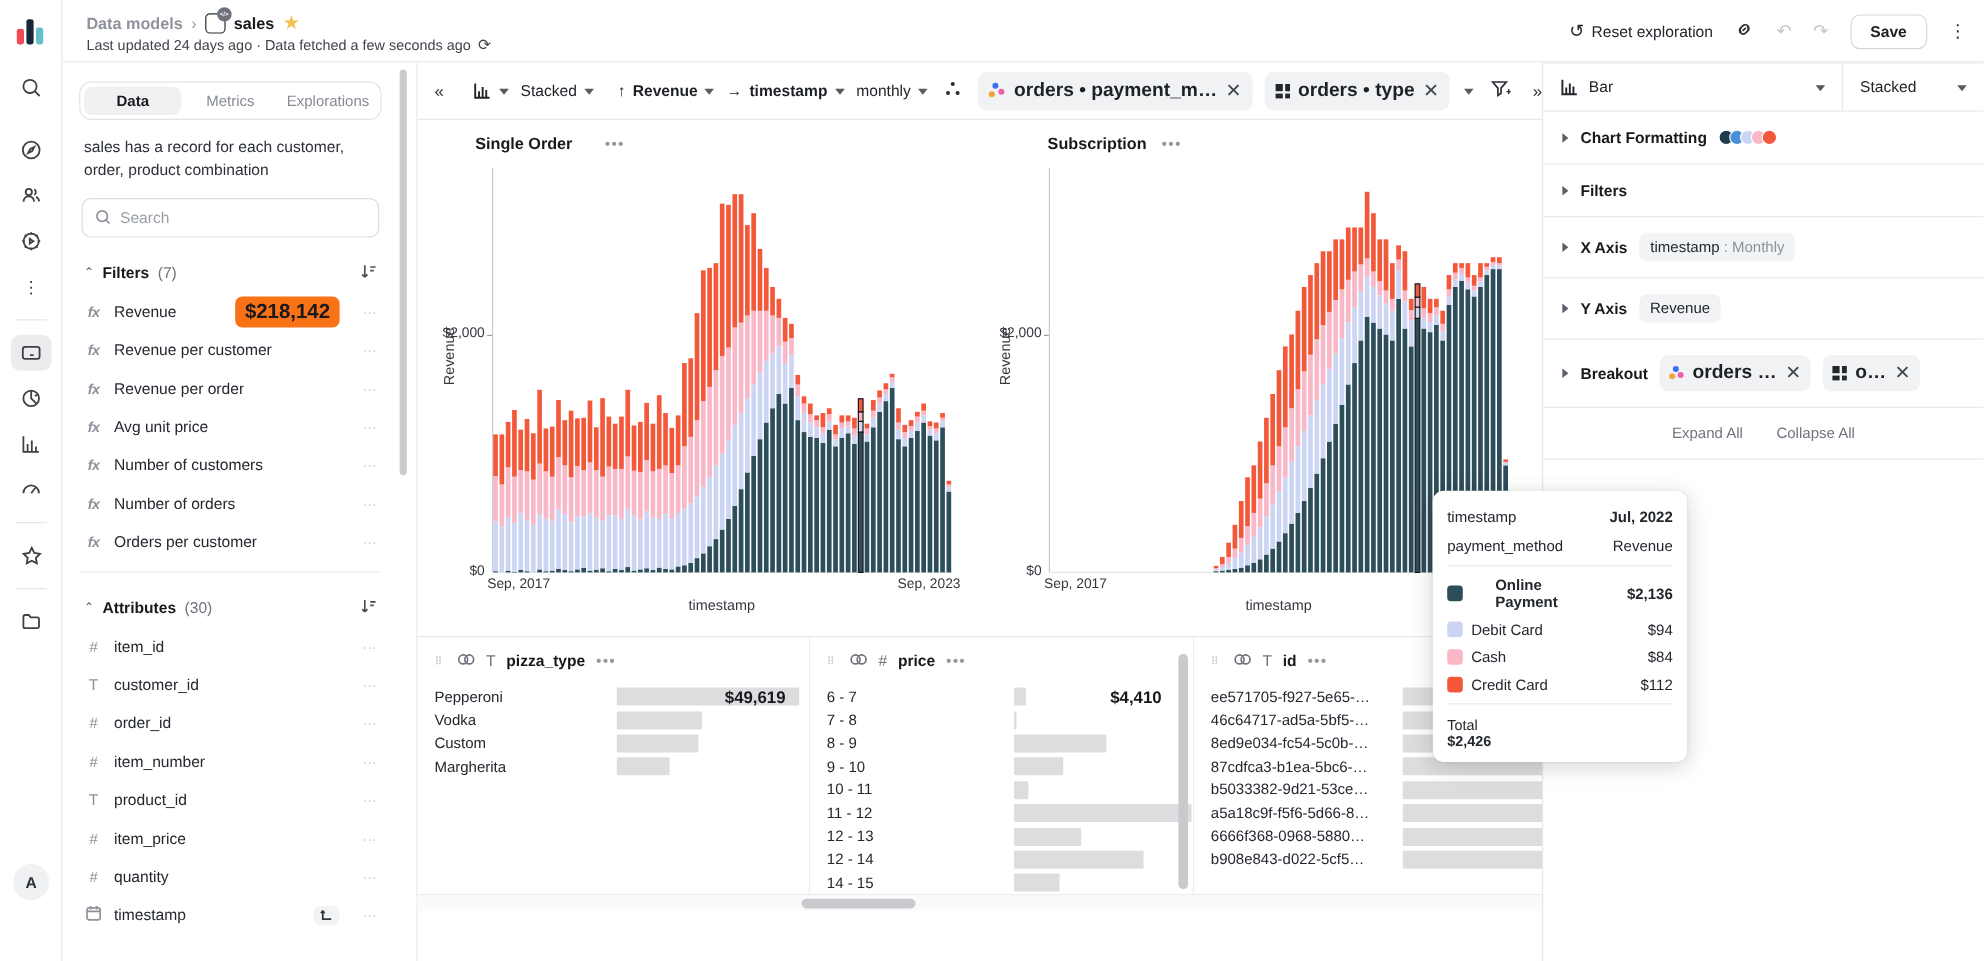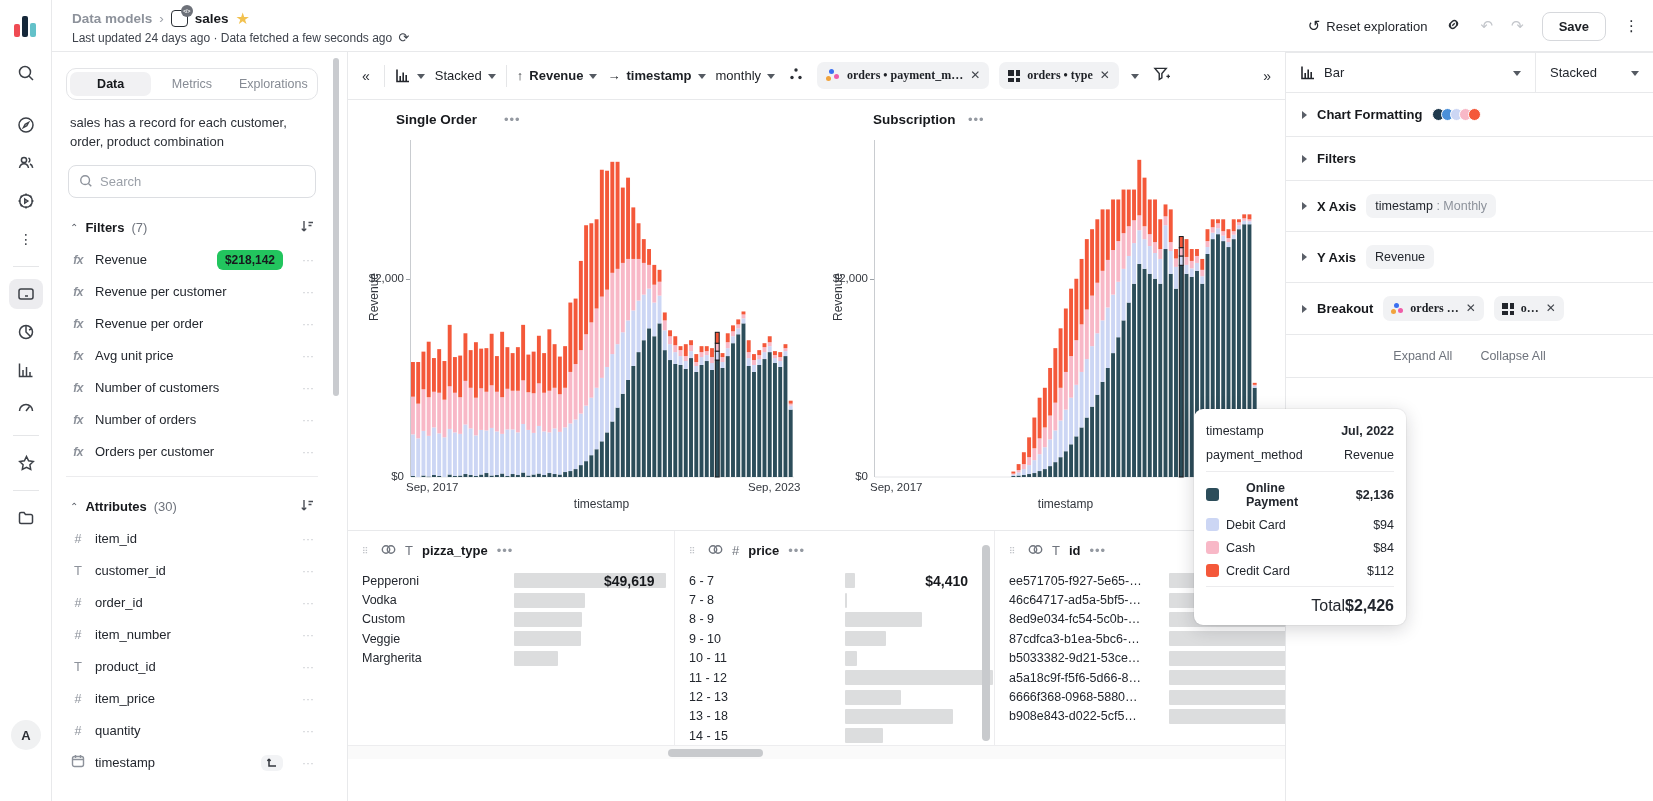--- a/index.html
+++ b/index.html
@@ -47,36 +47,36 @@
   .search svg { stroke:#8d929b; fill:none; stroke-width:1.6; }
   .sec-hdr { display:flex; align-items:center; gap:7px; margin:18px 4px 4px 4px; height:24px; }
   .chev { color:#5a5f68; font-size:10px; }
   .sec-title { font-weight:bold; color:#17191d; }
   .sec-count { color:#6f747d; }
   .sort-ic { margin-left:auto; color:#4a4e56; cursor:pointer; }
   .fieldrow { display:flex; align-items:center; gap:9px; height:32px; padding:0 4px; border-radius:6px; cursor:pointer; }
   .f-ic { width:16px; text-align:center; color:#8d929b; font-size:12.5px; flex:none; }
   .f-ic.fx { font-style:italic; font-weight:bold; font-size:12px; letter-spacing:-0.5px; }
   .f-name { color:#23272e; white-space:nowrap; overflow:hidden; }
-  .f-val { margin-left:auto; background:#22c55e; border-radius:6px; padding:3px 8px; font-weight:bold; font-size:12px; color:#17191d; }
+  .f-val { margin-left:auto; background:#f97316; border-radius:6px; padding:3px 8px; font-weight:bold; font-size:17px; color:#17191d; }
   .f-badge { margin-left:auto; background:#f2f3f5; border-radius:6px; padding:2px 5px; display:flex; align-items:center; }
   .f-dots { color:#c6c9ce; font-size:12px; margin-left:10px; flex:none; }
   .f-dots.push { margin-left:auto; }
   .lp-div { height:1px; background:#ececee; margin:8px 0 2px 0; }
   .lscroll { position:absolute; left:333px; top:58px; width:6px; height:338px; background:#c9cbcf; border-radius:3px; z-index:15; }
 
   
   .main { position:absolute; left:347px; top:52px; width:938px; height:749px; border-left:1px solid #e8e9eb; background:#fff; }
   .toolbar { position:absolute; left:0; top:0; width:100%; height:48px; border-bottom:1px solid #e8e9eb; display:flex; align-items:center; padding:0 10px; gap:10px; }
   .tb-ic { color:#2a2e34; cursor:pointer; font-size:14px; padding:4px; }
   .tb-div { width:1px; height:22px; background:#e5e6e8; }
   .tb-dd { display:flex; align-items:center; gap:6px; cursor:pointer; color:#1d2025; }
   .tb-dd b { font-weight:bold; }
   .caret { width:0; height:0; border-left:4px solid transparent; border-right:4px solid transparent; border-top:5px solid #555a62; margin-top:1px; }
-  .pill { display:flex; align-items:center; gap:7px; background:#f1f2f4; border-radius:7px; padding:6px 9px; font-weight:bold; font-size:12px; color:#1d2025; cursor:pointer; white-space:nowrap;font-family:Liberation Serif, serif; }
+  .pill { display:flex; align-items:center; gap:7px; background:#f1f2f4; border-radius:7px; padding:6px 9px; font-weight:bold; font-size:16px; color:#1d2025; cursor:pointer; white-space:nowrap; }
   .pill .x { color:#41454c; font-weight:normal; cursor:pointer; }
   .dots3 { position:relative; width:14px; height:14px; flex:none; }
   .dots3 i { position:absolute; width:5px; height:5px; border-radius:50%; }
   .grid4 { position:relative; width:12px; height:12px; flex:none; }
   .grid4 i { position:absolute; background:#23262c; }
   .funnel { stroke:#2a2e34; fill:none; stroke-width:1.5; }
 
   
   .charts { position:absolute; left:0; top:48px; width:100%; height:430px; }
   .chart-title { position:absolute; font-size:13.5px; font-weight:bold; color:#17191d; }
@@ -129,21 +129,21 @@
   .tooltip { position:absolute; left:1194px; top:409px; width:212px; background:#fff; border-radius:9px; box-shadow:0 4px 18px rgba(20,24,31,.18), 0 0 0 1px rgba(20,24,31,.04); padding:10px 12px 8px 12px; z-index:50; }
   .tt-row { display:flex; justify-content:space-between; align-items:center; padding:5px 0; font-size:12.5px; color:#23272e; }
   .tt-row .v { text-align:right; }
   .tt-row .v.b { font-weight:bold; }
   .tt-div { height:1px; background:#ececee; margin:4px 0; }
   .tt-leg { display:flex; align-items:center; gap:7px; padding:4.5px 0; font-size:12.5px; }
   .tt-leg .sw { width:13px; height:13px; border-radius:3px; flex:none; }
   .tt-leg .nm { color:#23272e; }
   .tt-leg .nm.b, .tt-leg .vv.b { font-weight:bold;margin-left:20px; }
   .tt-leg .vv { margin-left:auto; color:#23272e; }
-  .tt-total { display:flex; justify-content:flex-end; padding:6px 0 2px 0; font-size:16px; }
+  .tt-total { display:flex; justify-content:flex-end; padding:6px 0 2px 0; font-size:12px;flex-direction:column; }
   .tt-total .tv { font-weight:bold; }
 </style>
 </head>
 <body>
 
 <div class="app">
 
   <div class="rail">
     <div class="logo">
       <i style="height:13px;background:#ef4b53"></i>
@@ -969,24 +969,20 @@
             </div>
             <div class="brow">
               <span class="lbl">Vodka</span>
               <span class="bbar" style="left: 152px; width: 71.44px;"></span>
             </div>
             <div class="brow">
               <span class="lbl">Custom</span>
               <span class="bbar" style="left: 152px; width: 68.4px;"></span>
             </div>
             <div class="brow">
-              <span class="lbl">Veggie</span>
-              <span class="bbar" style="left: 152px; width: 66.88px;"></span>
-            </div>
-            <div class="brow">
               <span class="lbl">Margherita</span>
               <span class="bbar" style="left: 152px; width: 44.08px;"></span>
             </div>
           </div>
       </div>
       <div class="bp" style="width:320px">
         <div class="bp-hdr">
           <span class="drag">⠿</span>
           <span class="linkic"><svg width="15" height="11" viewBox="0 0 15 11">
                 <circle cx="5" cy="5.5" r="3.7"></circle>
@@ -1020,21 +1016,21 @@
             </div>
             <div class="brow">
               <span class="lbl">11 - 12</span>
               <span class="bbar" style="left: 156px; width: 148px;"></span>
             </div>
             <div class="brow">
               <span class="lbl">12 - 13</span>
               <span class="bbar" style="left: 156px; width: 56.24px;"></span>
             </div>
             <div class="brow">
-              <span class="lbl">13 - 18</span>
+              <span class="lbl">12 - 14</span>
               <span class="bbar" style="left: 156px; width: 108.04px;"></span>
             </div>
             <div class="brow">
               <span class="lbl">14 - 15</span>
               <span class="bbar" style="left: 156px; width: 38.48px;"></span>
             </div>
           </div>
         <div class="vscroll" style="right:4px;top:14px;height:196px"></div>
       </div>
       <div class="bp" style="width:291px">

